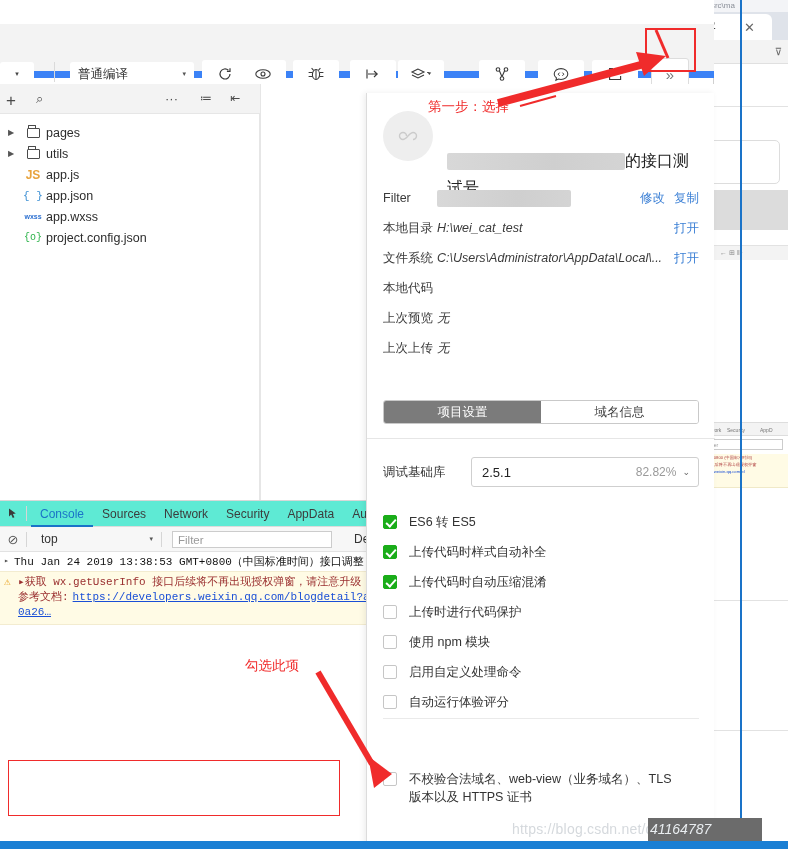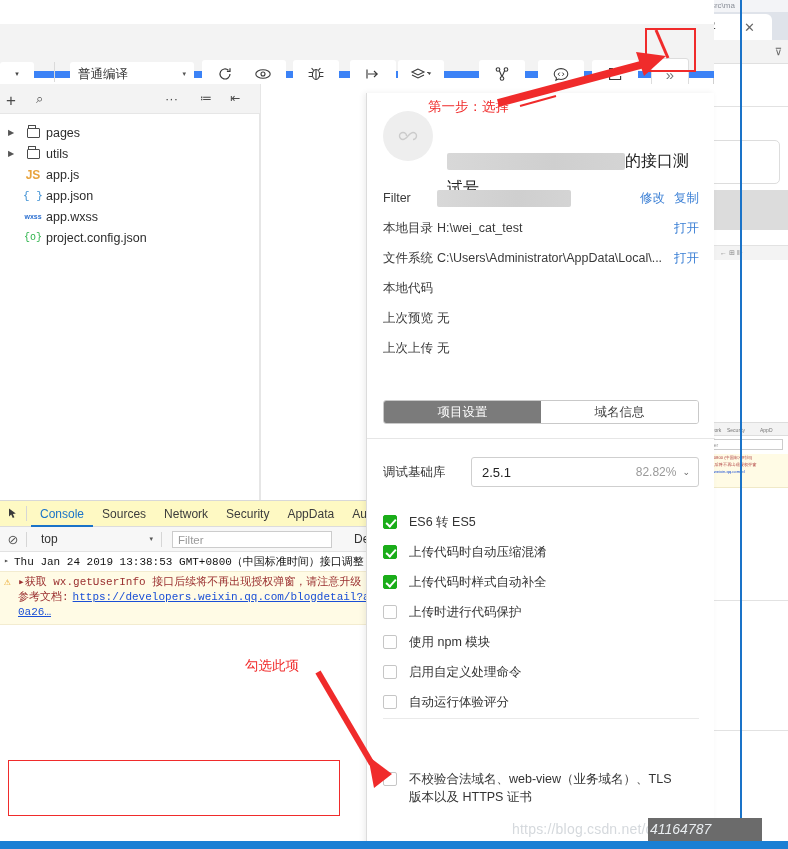--- a/index.html
+++ b/index.html
@@ -89,21 +89,21 @@
   .folder-glyph:before { content: ""; position: absolute; left: 0px; top: -3.5px; width: 6px;
                          height: 3px; border: 1.3px solid #4a4a4a; border-bottom: none; border-radius: 1px 1px 0 0;}
   .fx-js { color: #e8a33d; font-size: 12px; font-weight: bold; font-family: "Liberation Sans", sans-serif; }
   .fx-json { color: #3b8fd4; font-size: 11px; font-family: "Liberation Mono", monospace; }
   .fx-wxss { color: #2b6fd0; font-size: 7px; font-weight: bold; }
   .fx-cfg { color: #2cb34a; font-size: 10px; font-family: "Liberation Mono", monospace; }
 
   
   .devtools { position: absolute; left: 0; top: 500px; width: 714px; height: 349px;
               background: #fff; border-top: 1px solid #d8d8d8; }
-  .dt-tabs { position: absolute; left: 0; top: 0; width: 714px; height: 26px; background: #fef9c3;
+  .dt-tabs { position: absolute; left: 0; top: 0; width: 714px; height: 26px; background: #5eead4;
              border-bottom: 1px solid #dcdcdc; display: flex; align-items: center; }
   .dt-inspect { width: 26px; display: flex; align-items: center; justify-content: center;
                 font-size: 11px; color: #5a5a5a; }
   .dt-vsep { width: 1px; height: 15px; background: #d6d6d6; margin-right: 4px; }
   .dt-tab { padding: 0 9px; height: 26px; line-height: 26px; font-size: 12px; color: #3c3c3c; }
   .dt-tab.active { color: #1a73c8; box-shadow: inset 0 -2px 0 #1a73c8; }
   .dt-filterbar { position: absolute; left: 0; top: 26px; width: 714px; height: 25px;
                   background: #f7f7f7; border-bottom: 1px solid #e2e2e2; display: flex; align-items: center; }
   .dt-clear { width: 26px; display: flex; align-items: center; justify-content: center;
               font-size: 13px; color: #555; }
@@ -134,21 +134,21 @@
   .p-title { position: absolute; left: 80px; top: 18px; width: 250px; font-size: 16px;
              color: #222; line-height: 27px; margin-top: 36px; }
   .redact { display: inline-block; vertical-align: middle; height: 17px;
             background: linear-gradient(90deg,#d8d8d8,#cfcfcf 60%,#d4d4d4); border-radius: 2px;
             filter: blur(0.6px); }
 
   .p-rows { position: absolute; left: 0; top: 90px; width: 348px; }
   .p-row { position: relative; height: 30px; display: flex; align-items: center;
            font-size: 12.5px; color: #333; }
   .p-key { width: 70px; padding-left: 16px; color: #3a3a3a; flex: none; }
-  .p-val { flex: 1; color: #3a3a3a; white-space: nowrap; overflow: hidden; }
+  .p-val { flex: 1; color: #3a3a3a; white-space: nowrap; overflow: hidden; font-style: italic; }
   .p-act { color: #3a7fd5; padding-left: 9px; flex: none; }
 
   .p-tabs { position: absolute; left: 16px; top: 307px; width: 316px; height: 24px;
             display: flex; border: 1px solid #c9c9c9; border-radius: 3px; overflow: hidden; }
   .p-tab { flex: 1; display: flex; align-items: center; justify-content: center;
            font-size: 12.5px; color: #3c3c3c; background: #fff; }
   .p-tab.active { background: #7b7b7b; color: #fff; }
   .p-tabs-rule { position: absolute; left: 0; top: 345px; width: 348px; height: 1px; background: #e6e6e6; }
 
   .base-row { position: absolute; left: 0; top: 362px; width: 348px; height: 34px;
@@ -482,25 +482,25 @@
       </span>
     </div>
 
     <div class="opts">
       <div class="opt">
         <span class="cb on"></span>
         <span class="opt-lab">ES6 转 ES5</span>
       </div>
       <div class="opt">
         <span class="cb on"></span>
+        <span class="opt-lab">上传代码时样式自动补全</span>
+      </div>
+      <div class="opt">
+        <span class="cb on"></span>
         <span class="opt-lab">上传代码时自动压缩混淆</span>
-      </div>
-      <div class="opt">
-        <span class="cb on"></span>
-        <span class="opt-lab">上传代码时样式自动补全</span>
       </div>
       <div class="opt">
         <span class="cb"></span>
         <span class="opt-lab">上传时进行代码保护</span>
       </div>
       <div class="opt">
         <span class="cb"></span>
         <span class="opt-lab">使用 npm 模块</span>
       </div>
       <div class="opt">

